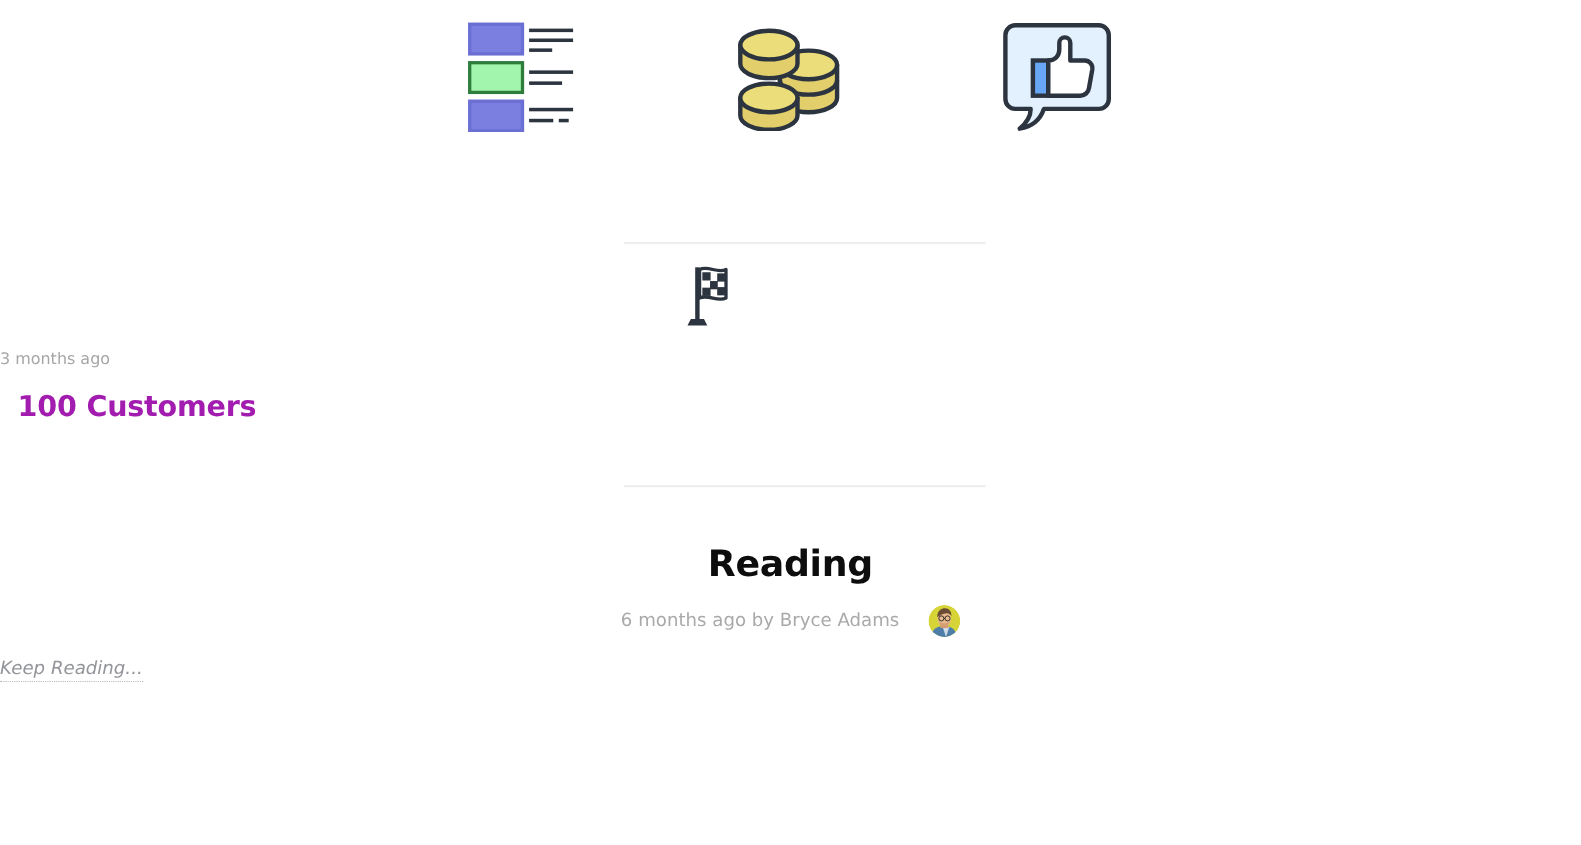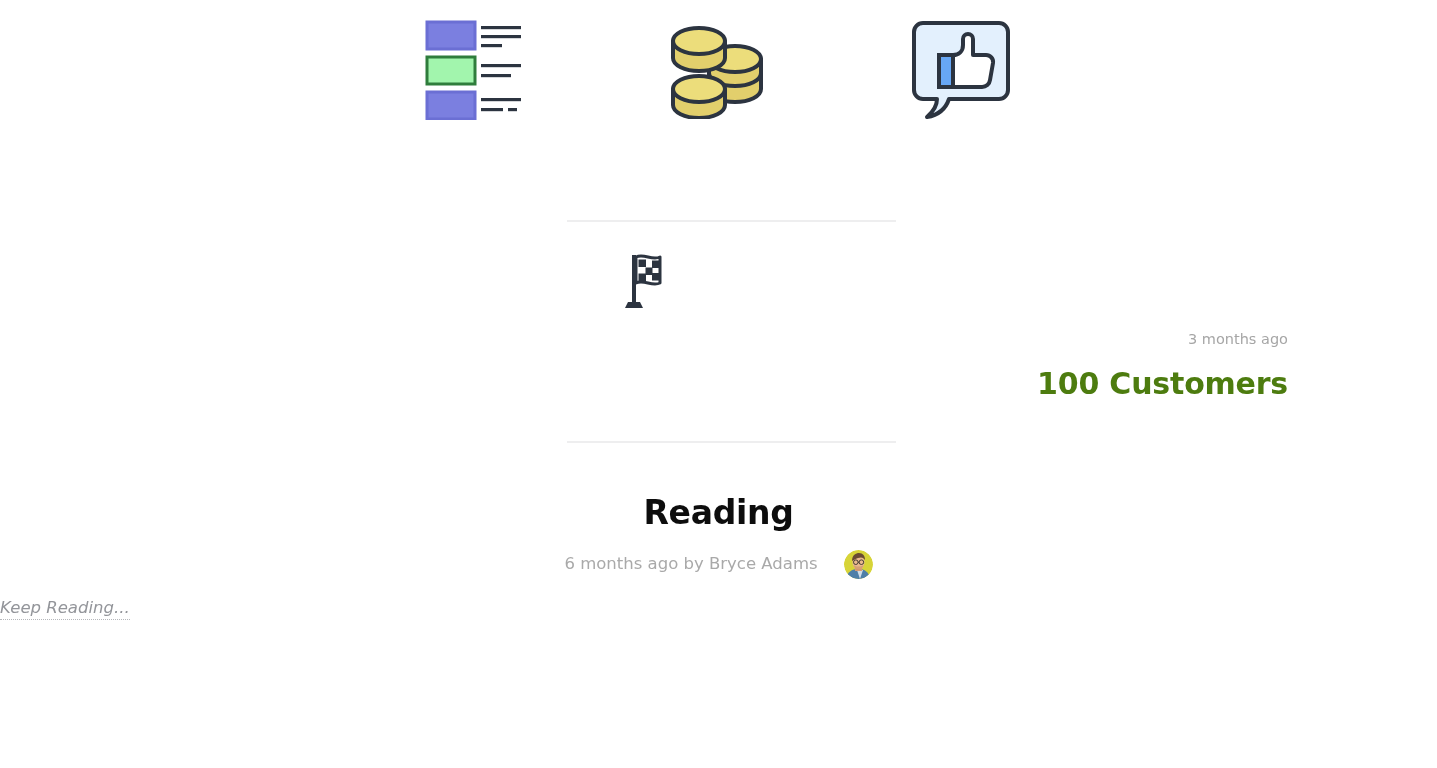--- a/index.html
+++ b/index.html
@@ -50,45 +50,46 @@
     height: 2px;
     background: #eeeeef;
     border: 0;
   }
   .divider.top { top: 212px; }
   .divider.bottom { top: 433px; }
 
   
   .milestone {
     position: absolute;
-    top: 250px;
+    top: 238px;
     left: 0;
     width: 1288px;
-    text-align: right;
+    text-align: left;
   }
   .milestone-icon {
     height: 60px;
     display: flex;
     align-items: center;
     justify-content: center;
   }
   .milestone-date {
     margin-top: 22px;
     font-size: 14.5px;
     color: #a6a6a6;
     line-height: 1;
     font-family: "DejaVu Sans", "Liberation Sans", sans-serif;
   }
   .milestone-title {
     margin-top: 22px;
-    font-size: 30px;
+    font-size: 26px;
     font-weight: bold;
-    color: #4d7c0f;
+    color: #a21caf;
     letter-spacing: -0.2px;
     line-height: 1;
+    margin-left: 16px;
   }
 
   
   .post {
     position: absolute;
     top: 495px;
     left: 0;
     width: 1437px;
     text-align: center;
   }

